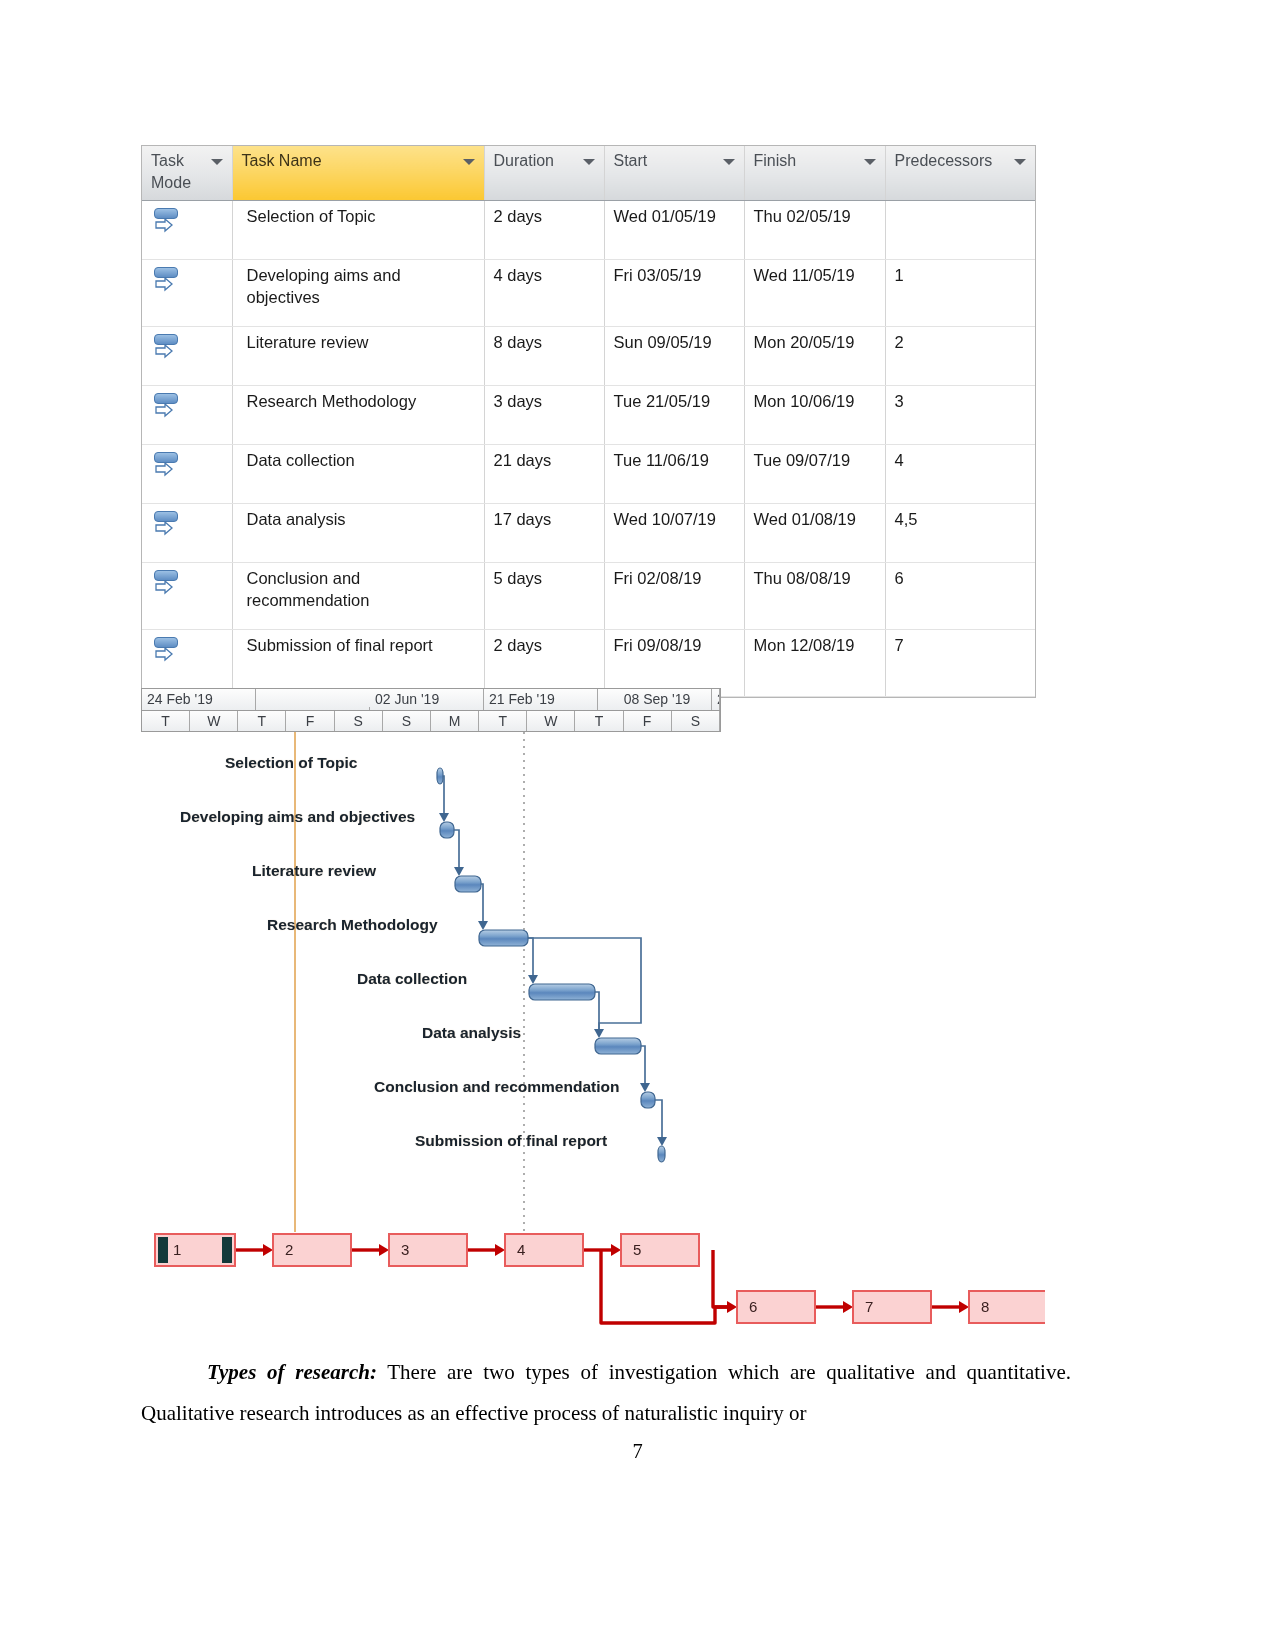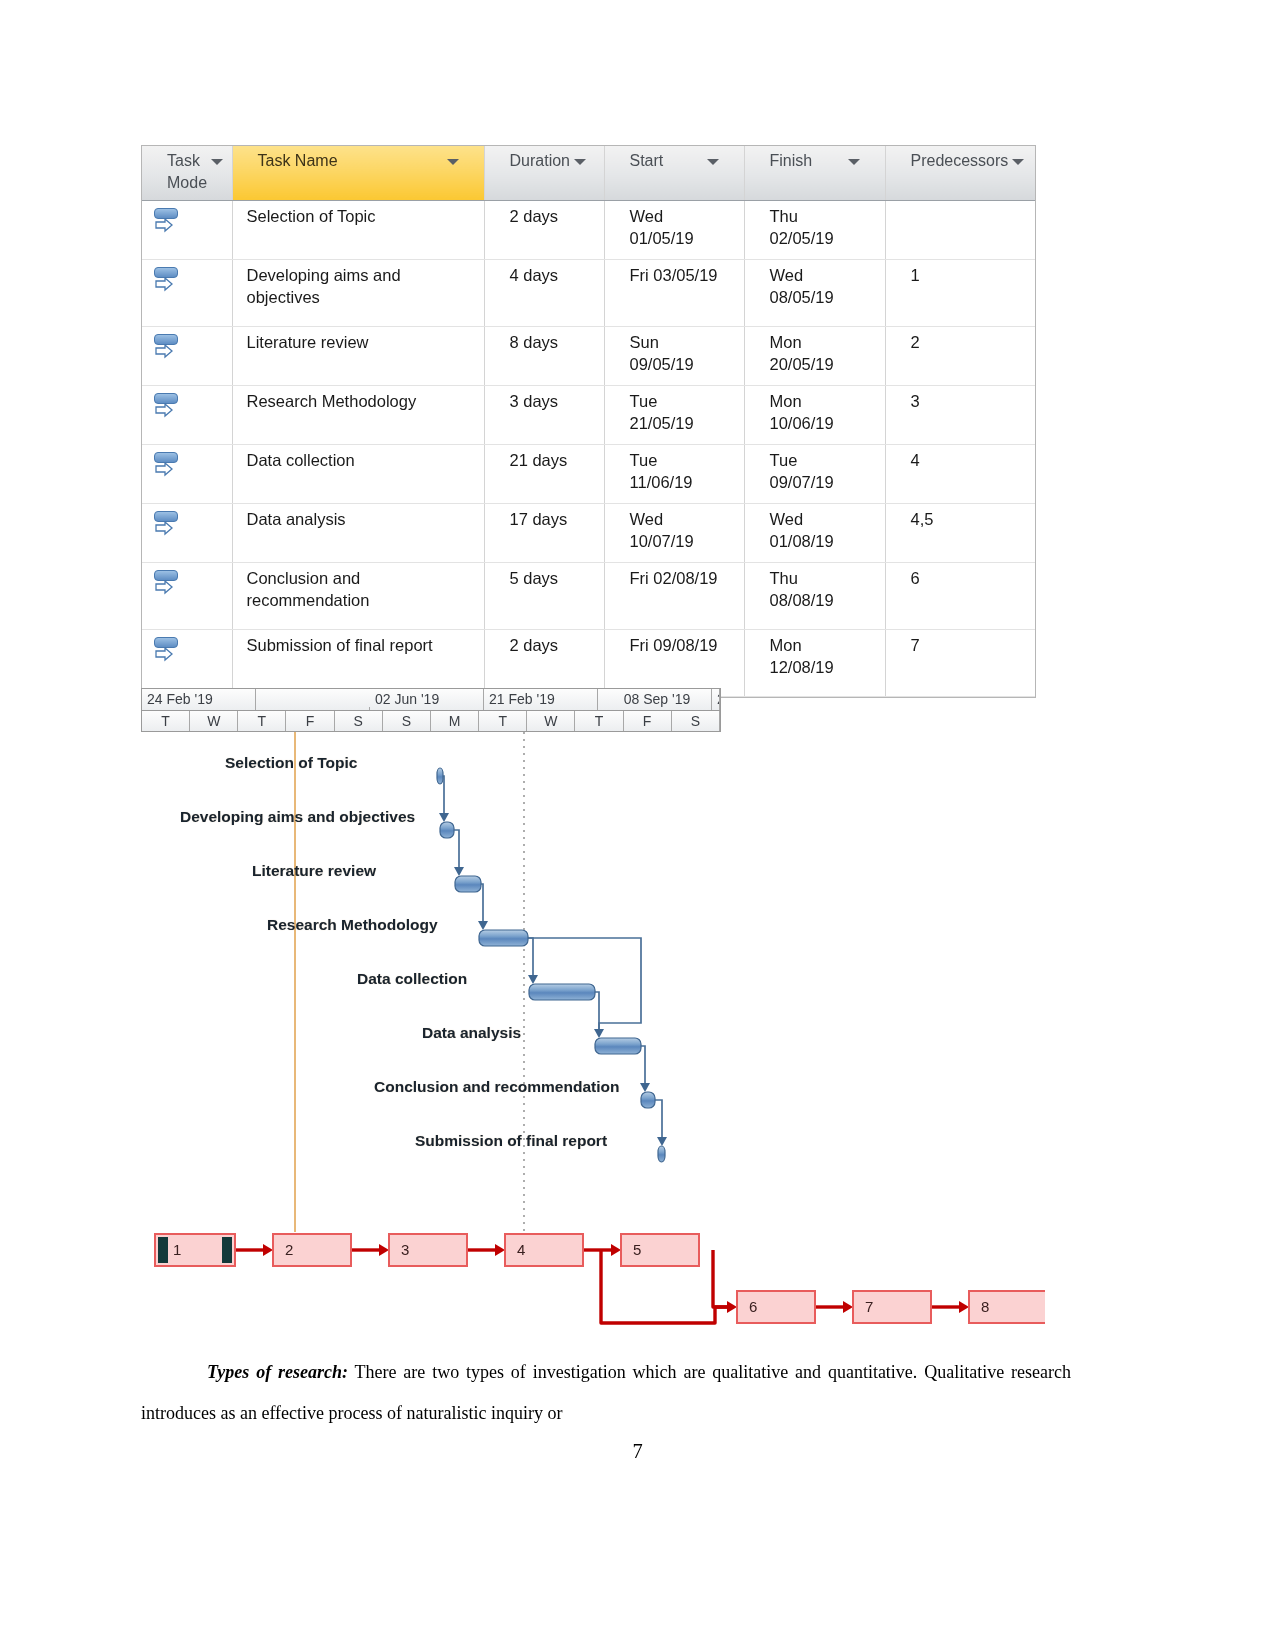--- a/index.html
+++ b/index.html
@@ -12,21 +12,21 @@
 
   
   .proj-table{
     position:absolute;left:141px;top:145px;width:893px;
     border:1px solid #b6b6b6;border-collapse:collapse;
     background:#fff;
   }
   .proj-table table{border-collapse:collapse;width:893px;table-layout:fixed;}
   .proj-table th,.proj-table td{
     border-right:1px solid #d4d4d4;border-bottom:1px solid #e3e3e3;
-    padding:4px 25px;text-align:left;vertical-align:top;
+    padding:4px 9px;text-align:left;vertical-align:top;
     font-weight:normal;color:#1a1a1a;font-size:16.5px;line-height:1.35;
   }
   .proj-table th{
     background:linear-gradient(to bottom,#f2f2f2 0%,#e4e6e8 55%,#d6d9dc 100%);
     border-bottom:1px solid #9aa0a6;color:#4a4f55;
     font-size:16px;height:46px;vertical-align:top;position:relative;
   }
   .proj-table th.hl{
     background:linear-gradient(to bottom,#fde28a 0%,#fcd561 50%,#fbc832 100%);
     color:#3d3318;
@@ -78,21 +78,21 @@
   .network{position:absolute;left:145px;top:1228px;width:900px;height:120px;}
   .network svg{position:absolute;left:0;top:0;}
   .net-num{
     position:absolute;font-size:15px;color:#3a2020;
     font-family:"Liberation Sans",sans-serif;
   }
 
   
   .body-text{
     position:absolute;left:141px;top:1352px;width:930px;
-    font-family:"Liberation Serif",serif;font-size:18px;
+    font-family:"Liberation Serif",serif;font-size:21px;
     line-height:41px;text-align:justify;color:#000;
   }
   .body-text .lead{font-weight:bold;font-style:italic;}
   .body-text .indent{display:inline-block;width:66px;}
   .page-no{
     position:absolute;left:0;top:1440px;width:1275px;text-align:center;
     font-family:"Liberation Serif",serif;font-size:20.5px;color:#000;
   }
 </style>
 </head>
@@ -172,21 +172,21 @@
               <div class="mode-ico">
                 <span class="bar"></span>
                 <svg width="24" height="18" style="position:absolute;left:1px;top:11px">
                   <path d="M1 4 L10 4 L10 1 L17 7 L10 13 L10 10 L1 10 Z" fill="#ffffff" stroke="#4a7ab0" stroke-width="1.3"></path>
                 </svg>
               </div>
             </td>
             <td class="c-name">Developing aims and objectives</td>
             <td>4 days</td>
             <td>Fri 03/05/19</td>
-            <td>Wed 08/05/19</td>
+            <td>Wed 11/05/19</td>
             <td class="col-pred">1</td>
           </tr>
           <tr class="row-short">
             <td class="c-mode">
               <div class="mode-ico">
                 <span class="bar"></span>
                 <svg width="24" height="18" style="position:absolute;left:1px;top:11px">
                   <path d="M1 4 L10 4 L10 1 L17 7 L10 13 L10 10 L1 10 Z" fill="#ffffff" stroke="#4a7ab0" stroke-width="1.3"></path>
                 </svg>
               </div>

